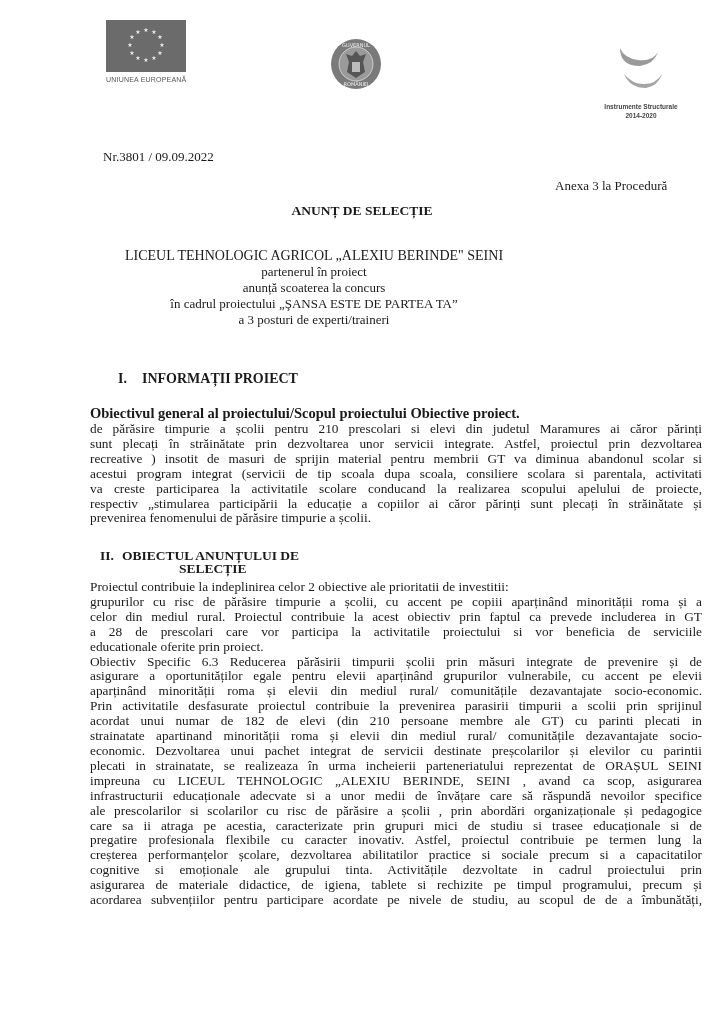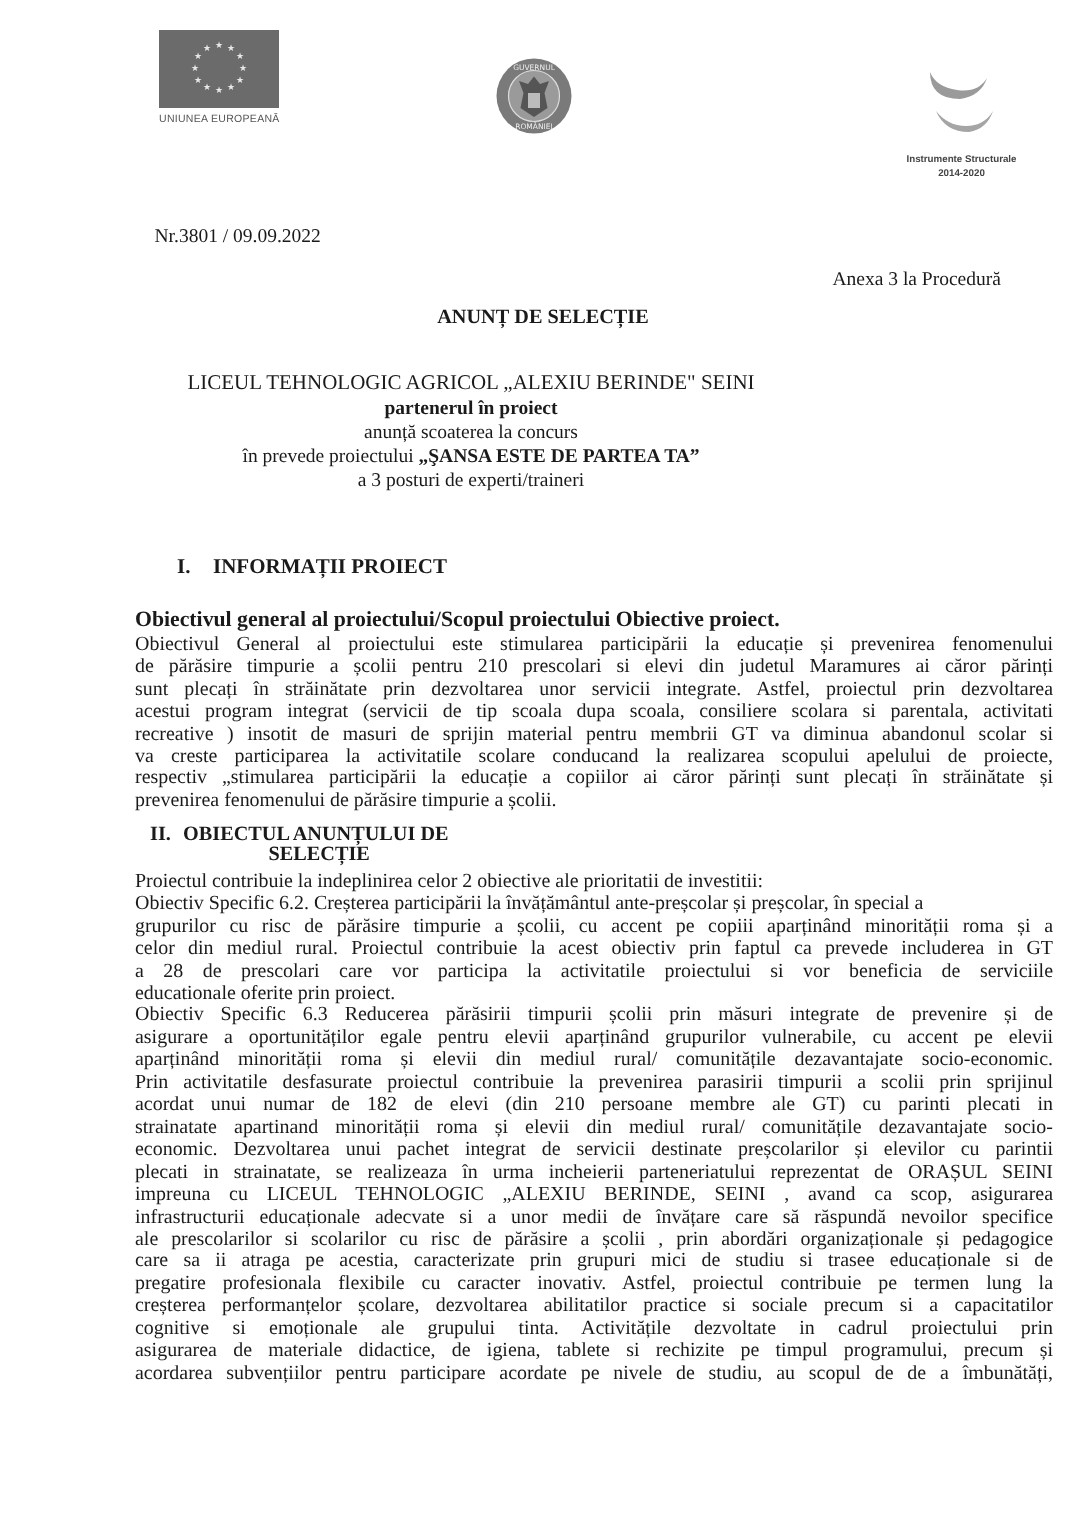--- a/index.html
+++ b/index.html
@@ -13,21 +13,21 @@
   .gov-seal { left: 330px; top: 38px; width: 52px; height: 52px; }
   .is-logo { left: 610px; top: 30px; width: 60px; height: 72px; }
   .is-label { left: 586px; top: 102px; width: 110px; text-align: center; font-family: "Liberation Sans", sans-serif; font-size: 6.5px; font-weight: bold; color: #444; line-height: 9px; }
 
   .nr { left: 103px; top: 149px; font-size: 13px; }
   .anexa { left: 555px; top: 178px; font-size: 13px; }
   .title { left: 0; width: 724px; top: 203px; text-align: center; font-weight: bold; font-size: 13.5px; }
 
   .center-block { left: 0; width: 628px; top: 248px; text-align: center; font-size: 13px; line-height: 16px; }
   .center-block .big { font-size: 14px; }
-  .center-block .b { font-weight: bold; }
+  .center-block .b { font-weight: normal; }
 
   .sec1 { left: 118px; top: 371px; font-weight: bold; font-size: 14px; }
   .sec1 .num { display: inline-block; width: 24px; }
 
   .obj-head { left: 90px; top: 405px; font-weight: bold; font-size: 14.5px; }
 
   .body-text { left: 90px; width: 612px; font-size: 13.3px; line-height: 14.9px; text-align: justify; }
   .body-text p { margin: 0; text-align-last: justify; white-space: nowrap; }
   .body-text p.last { text-align-last: left; }
   .p1 { top: 422px; }
@@ -83,48 +83,46 @@
 </div>
 
 <div class="abs nr">Nr.3801 / 09.09.2022</div>
 <div class="abs anexa">Anexa 3 la Procedură</div>
 <div class="abs title">ANUNȚ DE SELECȚIE</div>
 
 <div class="abs center-block">
   <div class="big">LICEUL TEHNOLOGIC AGRICOL „ALEXIU BERINDE" SEINI</div>
   <div class="b">partenerul în proiect</div>
   <div>anunță scoaterea la concurs</div>
-  <div><span>în prevede proiectului </span><span class="b">„ŞANSA ESTE DE PARTEA TA”</span></div>
+  <div><span>în cadrul proiectului </span><span class="b">„ŞANSA ESTE DE PARTEA TA”</span></div>
   <div>a 3 posturi  de  experti/traineri</div>
 </div>
 
 <div class="abs sec1">
   <span class="num">I.</span><span>INFORMAȚII PROIECT</span>
 </div>
 <div class="abs obj-head">Obiectivul general al proiectului/Scopul proiectului Obiective proiect.</div>
 
 <div class="abs body-text p1">
-  <p> Obiectivul General al proiectului este stimularea participării la educație și prevenirea fenomenului</p>
   <p>de părăsire timpurie a școlii pentru 210 prescolari si elevi din judetul Maramures ai căror părinți</p>
   <p>sunt plecați în străinătate prin dezvoltarea unor servicii integrate. Astfel, proiectul prin dezvoltarea</p>
+  <p>recreative ) insotit de masuri de sprijin material pentru membrii GT va diminua abandonul scolar si</p>
   <p>acestui program integrat (servicii de tip scoala dupa scoala, consiliere scolara si parentala, activitati</p>
-  <p>recreative ) insotit de masuri de sprijin material pentru membrii GT va diminua abandonul scolar si</p>
   <p>va creste participarea la activitatile scolare conducand la realizarea scopului apelului de proiecte,</p>
   <p>respectiv „stimularea participării la educație a copiilor ai căror părinți sunt plecați în străinătate și</p>
   <p class="last">prevenirea fenomenului de părăsire timpurie a școlii.</p>
 </div>
 
 <div class="abs sec2">
   <div><span class="num">II.</span><span>OBIECTUL ANUNȚULUI DE</span></div>
   <div class="line2" style="margin-left:79px;margin-top:-1px">SELECȚIE</div>
 </div>
 
 <div class="abs body-text p2">
   <p class="last">Proiectul contribuie la indeplinirea celor 2 obiective ale prioritatii de investitii:</p>
-  <p class="last">Obiectiv Specific 6.2. Creșterea participării la învățământul ante-preșcolar și preșcolar, în special a</p>
   <p>grupurilor cu risc de părăsire timpurie a școlii, cu accent pe copiii aparținând minorității roma și a</p>
   <p>celor din mediul rural. Proiectul contribuie la acest obiectiv prin faptul ca prevede includerea in GT</p>
   <p>a 28 de prescolari care vor participa la activitatile proiectului si vor beneficia de serviciile</p>
   <p class="last">educationale oferite prin proiect.</p>
   <p>Obiectiv Specific 6.3 Reducerea părăsirii timpurii școlii prin măsuri integrate de prevenire și de</p>
   <p>asigurare a oportunităților egale pentru elevii aparținând grupurilor vulnerabile, cu accent pe elevii</p>
   <p>aparținând minorității roma și elevii din mediul rural/ comunitățile dezavantajate socio-economic.</p>
   <p>Prin activitatile desfasurate proiectul contribuie la prevenirea parasirii timpurii a scolii prin sprijinul</p>
   <p>acordat unui numar de 182 de elevi (din 210 persoane membre ale GT) cu parinti plecati in</p>
   <p>strainatate apartinand minorității roma și elevii din mediul rural/ comunitățile dezavantajate socio-</p>

